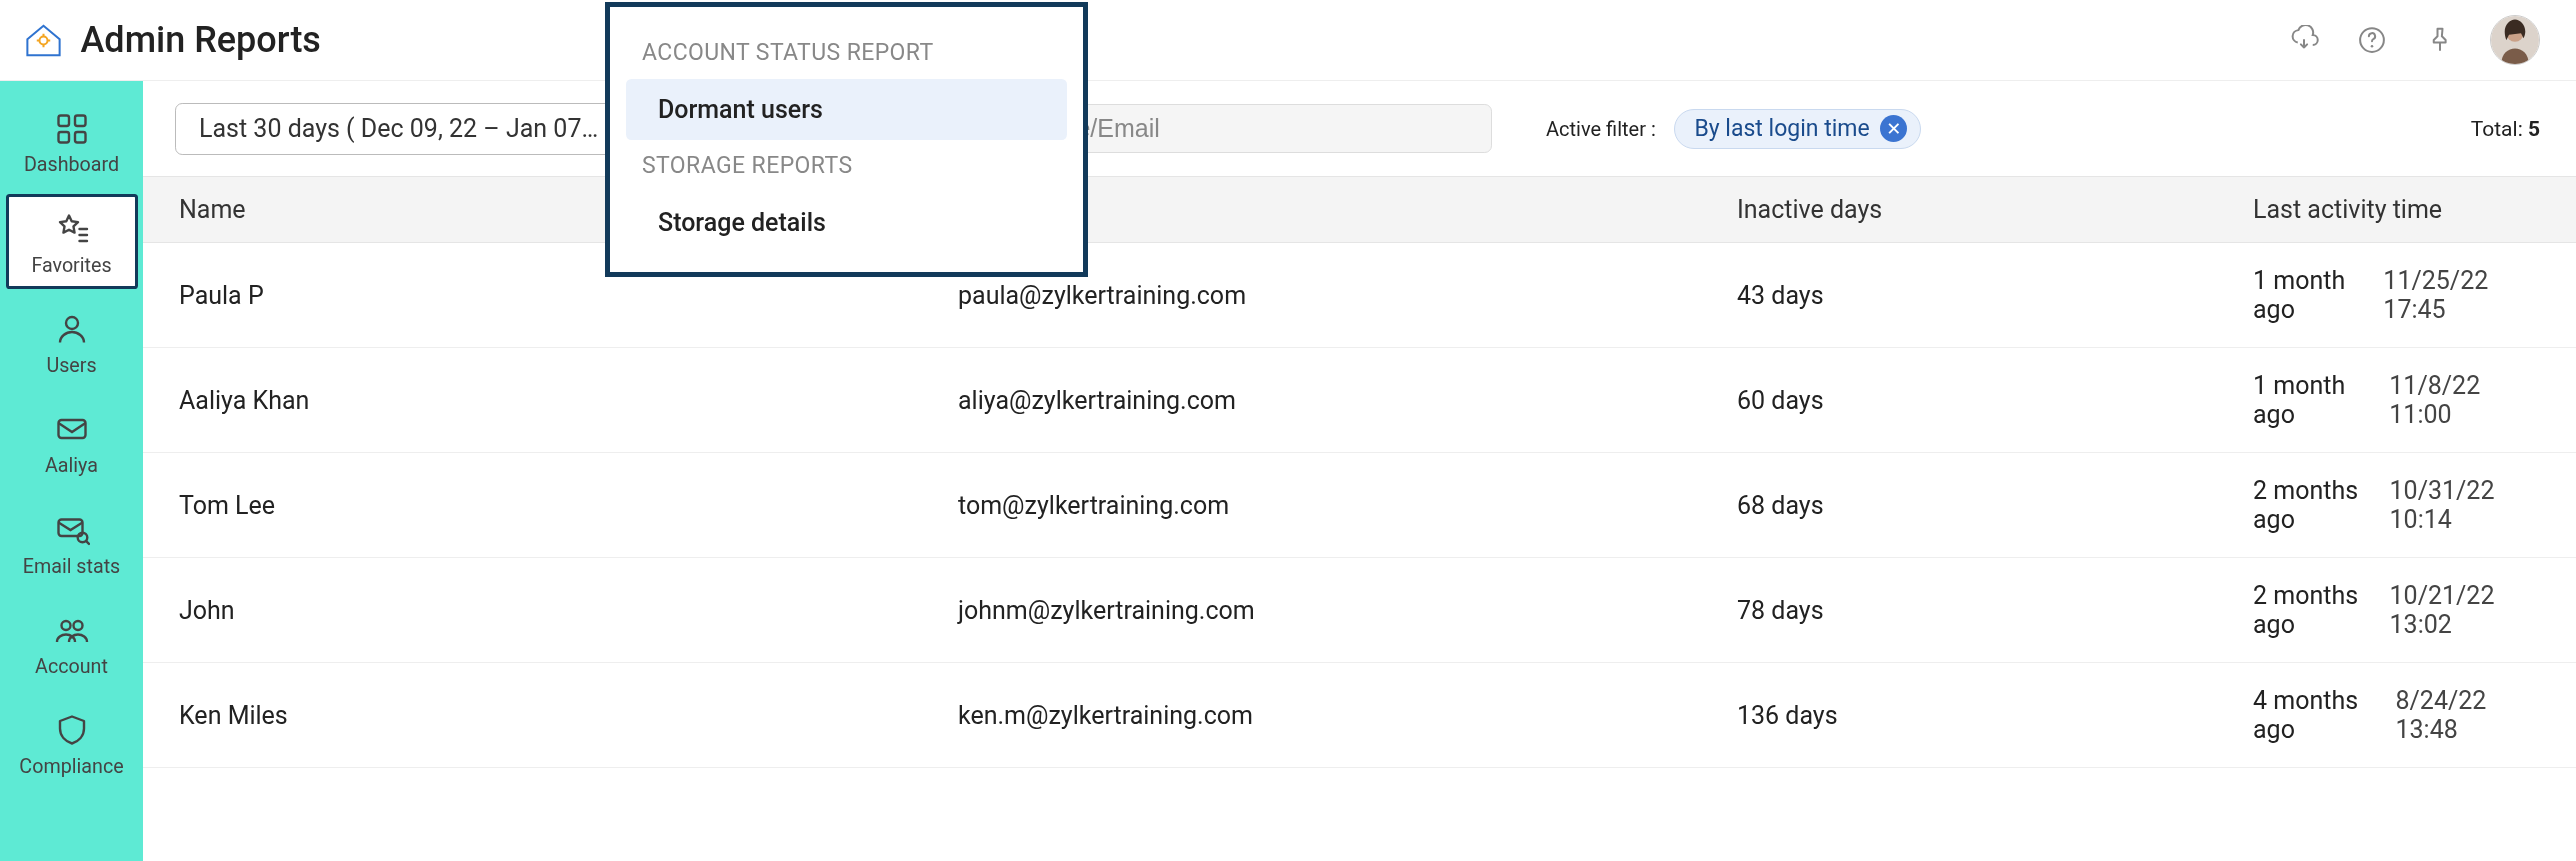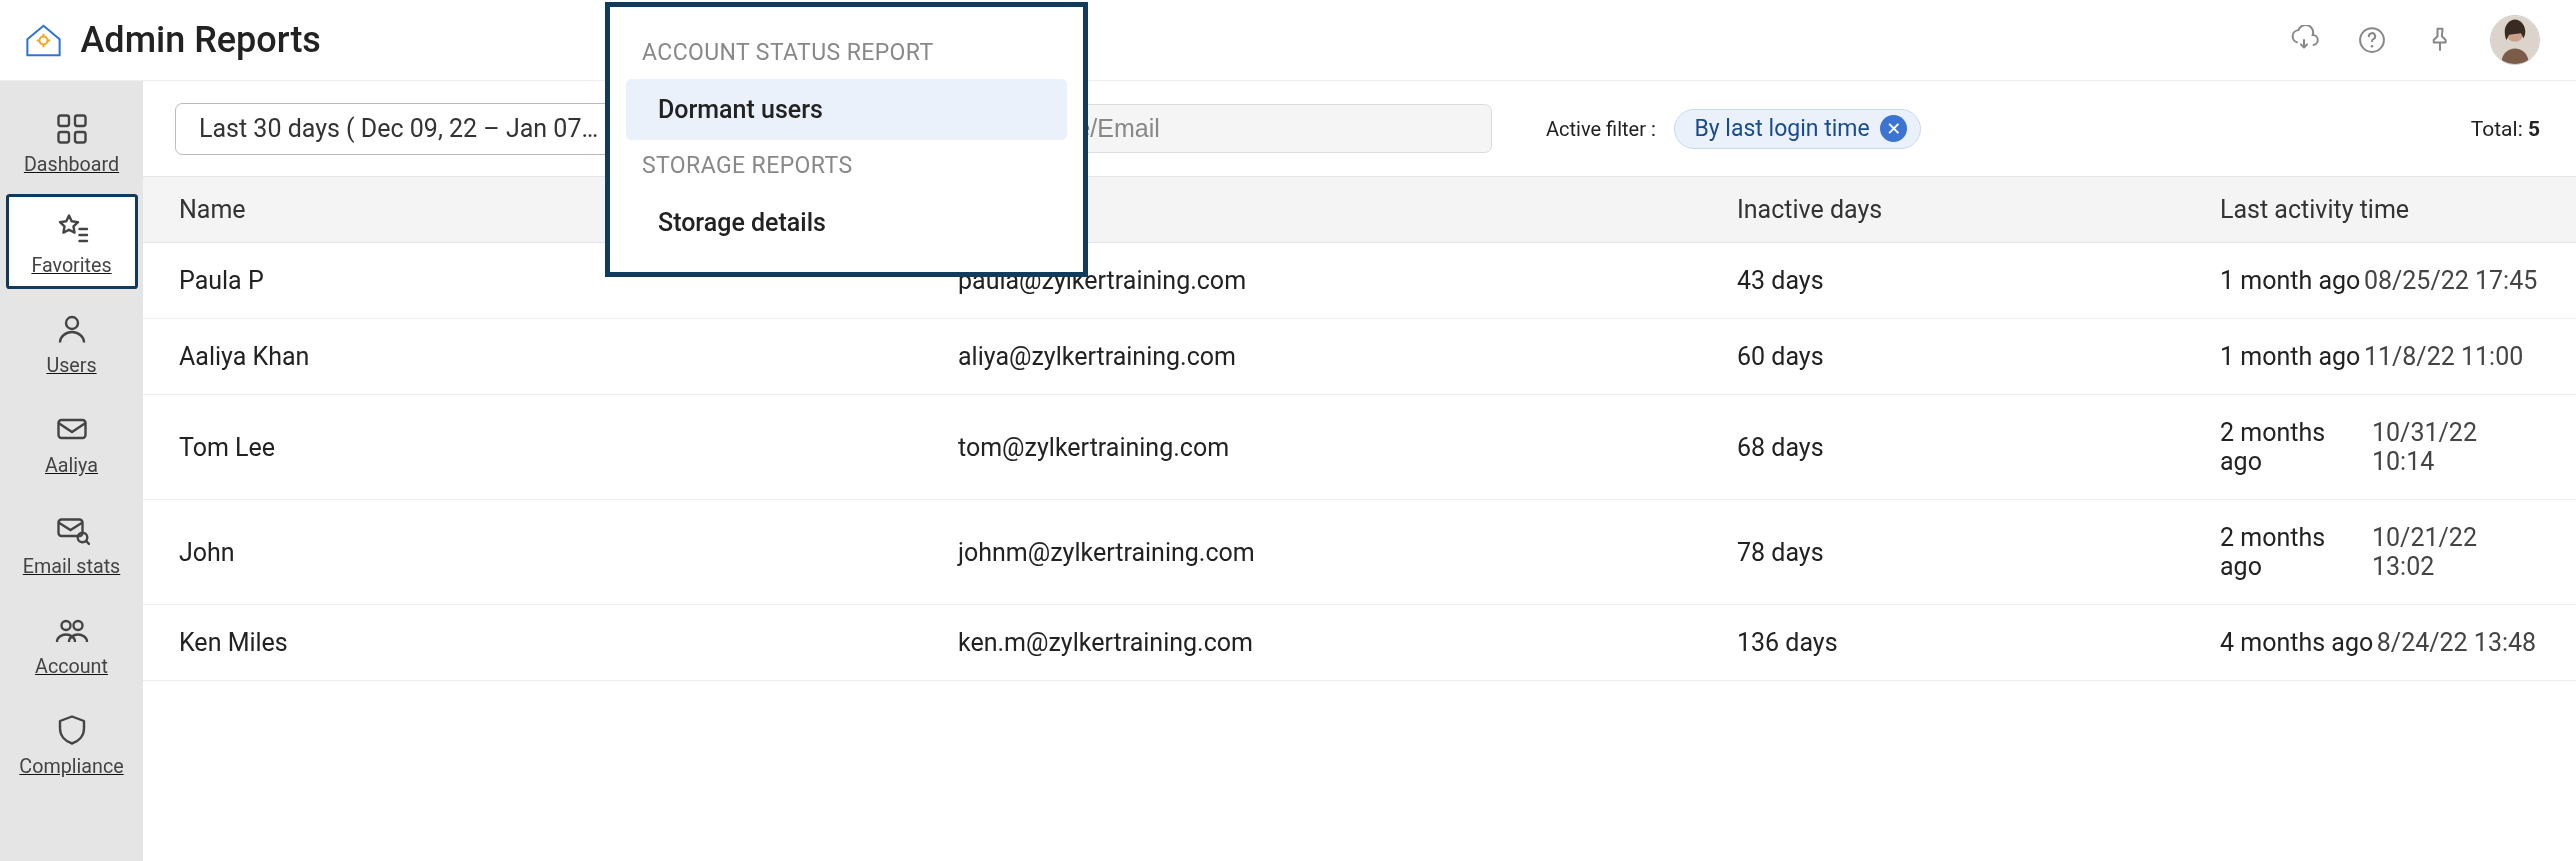--- a/index.html
+++ b/index.html
@@ -17,21 +17,21 @@
   .page-subtitle { font-size: 19.7px; color: #888; margin-top: -1.8px; }
   .top-actions { display: flex; align-items: center; gap: 32px; }
   .icon-btn { width: 36px; height: 36px; display: flex; align-items: center; justify-content: center; cursor: pointer; opacity: .7; }
   .avatar { width: 50px; height: 50px; border-radius: 50%; overflow: hidden; border: 1.8px solid #ccc; }
   .avatar svg { width: 100%; height: 100%; }
 
   
   .body { display: flex; flex: 1; min-height: 0; }
 
   
-  .sidebar { width: 143px; background: #e5e5e5; display: flex; flex-direction: column; align-items: center; padding-top: 12.5px; gap: 5.4px; text-decoration: underline; }
+  .sidebar { width: 143px; background: #5eead4; display: flex; flex-direction: column; align-items: center; padding-top: 12.5px; gap: 5.4px; }
   .side-item { width: 132px; display: flex; flex-direction: column; align-items: center; justify-content: center; padding: 12.5px 3.6px 9px; gap: 5.4px; cursor: pointer; border: 3.6px solid transparent; border-radius: 3.6px; }
   .side-item.active { border-color: #123a5a; background: #fff; }
   .side-label { font-size: 19.7px; color: #444; }
   .side-icon { width: 39px; height: 39px; display: flex; align-items: center; justify-content: center; }
 
   
   .main { flex: 1; display: flex; flex-direction: column; position: relative; }
   .toolbar { display: flex; align-items: center; gap: 27px; padding: 21.5px 36px 21.5px 32px; }
   .date-select { border: 0.9px solid #bbb; border-radius: 7.2px; padding: 10.7px 23px; font-size: 25px; color: #333; background: #fff; cursor: pointer; width: 448px; white-space: nowrap; overflow: hidden; text-overflow: ellipsis; }
   .search-wrap { flex: 0 0 609px; display: flex; align-items: center; border: 0.9px solid #ddd; background: #f5f5f5; border-radius: 7.2px; padding: 9px 16px; gap: 12.5px; margin-left: 233px; }
@@ -49,21 +49,21 @@
   .dd-hdr { font-size: 23px; letter-spacing: 0.4px; color: #888; padding: 9px 32px; }
   .dd-item { font-size: 25px; color: #222; padding: 16px 32px; margin: 3.6px 16px; border-radius: 5.4px; cursor: pointer; font-weight: 500; }
   .dd-item.selected { background: #eaf1fb; }
 
   
   .table { flex: 1; overflow: auto; }
   .thead { display: flex; align-items: flex-end; background: #f4f4f4; border-top: 0.9px solid #e5e5e5; border-bottom: 0.9px solid #e5e5e5; padding: 18px 36px; font-size: 25px; color: #333; }
   .col-name { flex: 0 0 779px; }
   .col-email { flex: 0 0 779px; }
   .col-days { flex: 0 0 483px; }
-  .col-time { flex: 1; }
+  .col-time { flex: 1; margin-left: 33px; }
   .trow { display: flex; align-items: center; padding: 23px 36px; border-bottom: 0.9px solid #eee; font-size: 25px; color: #222; }
   .time-cell { display: flex; flex-direction: row; gap: 3.6px; }
   .time-rel { color: #222; }
   .time-abs { color: #444; }
 
   svg { display: block; }
 </style>
 </head>
 <body>
 <div class="app">
@@ -237,21 +237,21 @@
           <div class="col-days">Inactive days</div>
           <div class="col-time">Last activity time</div>
         </div>
 
         <div class="trow">
           <div class="col-name">Paula P</div>
           <div class="col-email">paula@zylkertraining.com</div>
           <div class="col-days">43 days</div>
           <div class="col-time time-cell">
             <span class="time-rel">1 month ago</span>
-            <span class="time-abs">08/25/22 17:45</span>
+            <span class="time-abs">11/25/22 17:45</span>
           </div>
         </div>
         <div class="trow">
           <div class="col-name">Aaliya Khan</div>
           <div class="col-email">aliya@zylkertraining.com</div>
           <div class="col-days">60 days</div>
           <div class="col-time time-cell">
             <span class="time-rel">1 month ago</span>
             <span class="time-abs">11/8/22 11:00</span>
           </div>

